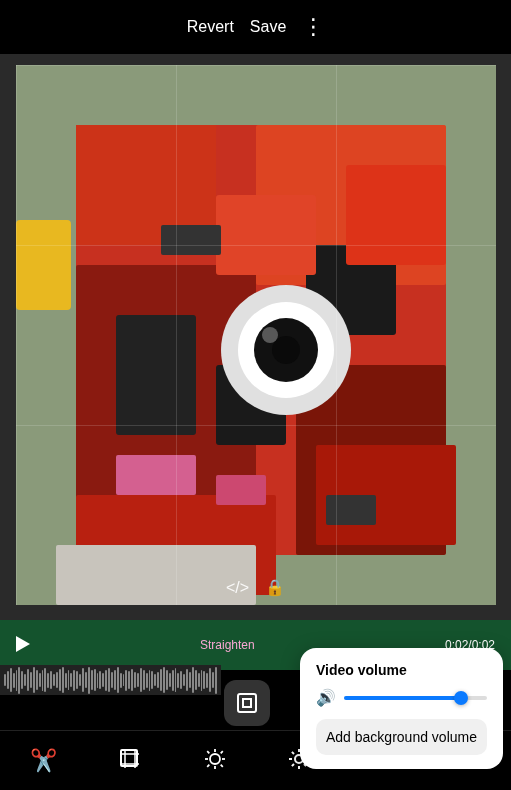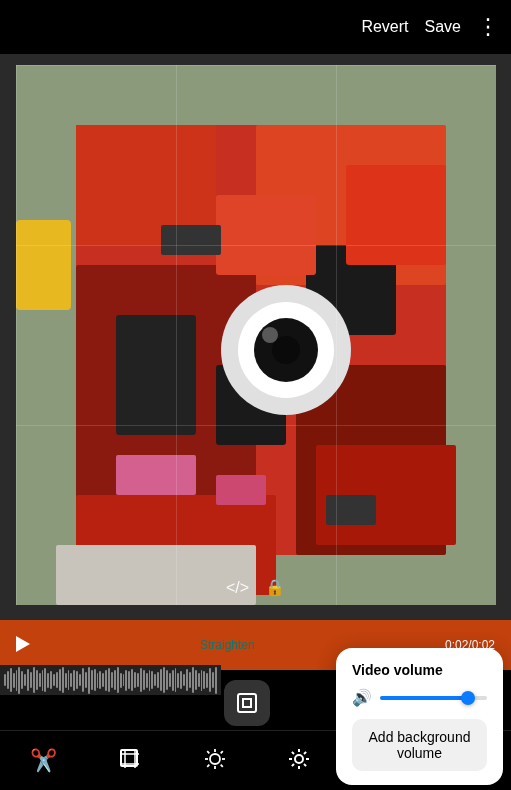--- a/index.html
+++ b/index.html
@@ -15,21 +15,21 @@
     
     .top-bar {
       position: absolute;
       top: 0;
       left: 0;
       right: 0;
       height: 54px;
       background: #000;
       display: flex;
       align-items: center;
-      justify-content: flex-end;
+      justify-content: center;
       padding: 0 12px;
       z-index: 10;
     }
     .top-bar-actions {
       display: flex;
       align-items: center;
       gap: 16px;
     }
     .top-bar-btn {
       color: #fff;
@@ -103,21 +103,21 @@
       opacity: 0.9;
     }
 
     
     .timeline-area {
       position: absolute;
       top: 620px;
       left: 0;
       right: 0;
       height: 50px;
-      background: #c2410c;
+      background: #14532d;
       display: flex;
       align-items: center;
       padding: 0 16px;
     }
     .play-btn {
       background: none;
       border: none;
       cursor: pointer;
       color: #fff;
       font-size: 14px;
@@ -197,21 +197,21 @@
     .panel-icon-btn svg {
       width: 24px;
       height: 24px;
     }
 
     
     .volume-popup {
       position: absolute;
       top: 648px;
       right: 8px;
-      width: 167px;
+      width: 203px;
       background: #fff;
       border-radius: 16px;
       padding: 14px 16px 14px 16px;
       box-shadow: 0 4px 20px rgba(0,0,0,0.3);
       z-index: 20;
     }
     .volume-title {
       font-size: 14px;
       font-weight: 600;
       color: #000;
@@ -264,21 +264,21 @@
       color: #000;
       cursor: pointer;
       font-weight: 400;
     }
 
     
     .straighten-label {
       position: absolute;
       top: 638px;
       left: 200px;
-      color: #0f766e;
+      color: #f9a8d4;
       font-size: 12px;
       white-space: nowrap;
     }
   </style>
 </head>
 <body>
 
 <div class="top-bar">
   <div class="top-bar-actions">
     <button class="top-bar-btn">Revert</button>

